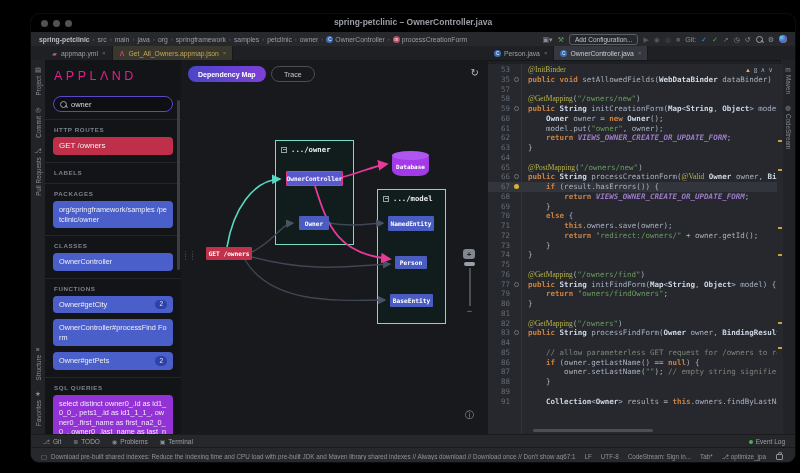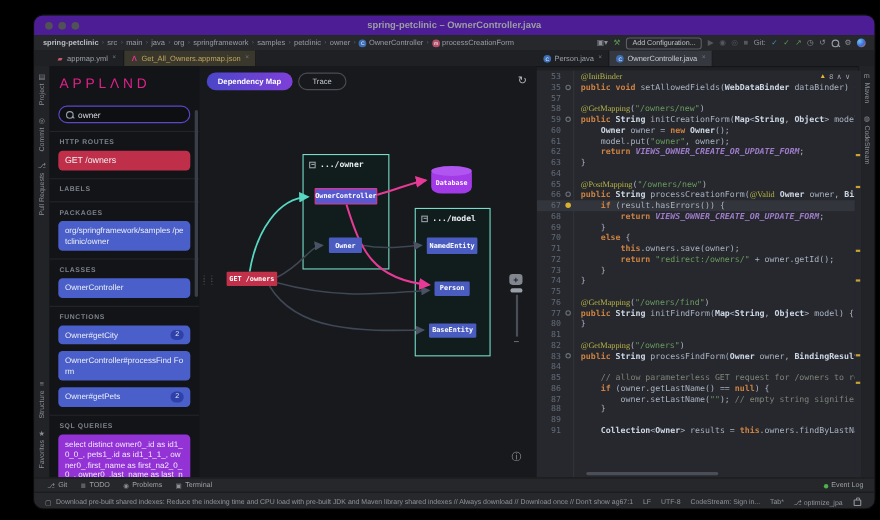--- a/index.html
+++ b/index.html
@@ -1,20 +1,20 @@
 <!DOCTYPE html>
 <html><head>
 <meta charset="utf-8">
 <style>
   html,body{margin:0;padding:0;background:#000;width:800px;height:473px;overflow:hidden;
     font-family:"Liberation Sans",sans-serif;-webkit-font-smoothing:antialiased;}
   .window{position:absolute;left:30px;top:13px;width:766px;height:450px;background:#1e2023;
     border-radius:9px;overflow:hidden;border:1px solid #0c0c0e;box-sizing:border-box;}
   
-  .titlebar{position:absolute;left:0;top:0;right:0;height:18px;background:#4c1d95;border-bottom:1px solid #1a1b1d;}
+  .titlebar{position:absolute;left:0;top:0;right:0;height:18px;background:#000000;border-bottom:1px solid #1a1b1d;}
   .tl{position:absolute;top:6px;width:7px;height:7px;border-radius:50%;background:#505255;}
   .win-title{position:absolute;left:0;right:0;top:3px;text-align:center;font-size:8.5px;font-weight:700;color:#9b9ea4;}
   
   .crumbbar{position:absolute;left:0;top:18px;right:0;height:14px;background:#27282c;border-bottom:1px solid #1a1b1d;}
   .crumbs{position:absolute;left:8px;top:0;height:14px;display:flex;align-items:center;gap:3px;font-size:6.8px;color:#989da5;white-space:nowrap;}
   .crumb{cursor:default;display:flex;align-items:center;gap:2px;}
   .crumb.first{font-weight:700;color:#b9bdc4;}
   .crumb-sep{color:#5c6167;font-size:6px;}
   .crumb-ic{display:inline-flex;width:7px;height:7px;border-radius:50%;align-items:center;justify-content:center;font-size:4.5px;color:#fff;}
   .crumb-ic.class{background:#3b6eb5;}
@@ -393,20 +393,21 @@
           <div class="crow"><span class="lnum">68</span><span class="ctext">        <span class="kw">return</span> <span class="ct">VIEWS_OWNER_CREATE_OR_UPDATE_FORM</span>;</span></div>
           <div class="crow"><span class="lnum">69</span><span class="ctext">    }</span></div>
           <div class="crow"><span class="lnum">70</span><span class="ctext">    <span class="kw">else</span> {</span></div>
           <div class="crow"><span class="lnum">71</span><span class="ctext">        <span class="kw">this</span>.owners.save(owner);</span></div>
           <div class="crow"><span class="lnum">72</span><span class="ctext">        <span class="kw">return</span> <span class="st">"redirect:/owners/"</span> + owner.getId();</span></div>
           <div class="crow"><span class="lnum">73</span><span class="ctext">    }</span></div>
           <div class="crow"><span class="lnum">74</span><span class="ctext">}</span></div>
           <div class="crow"><span class="lnum">75</span><span class="ctext"></span></div>
           <div class="crow"><span class="lnum">76</span><span class="ctext"><span class="an">@GetMapping</span>(<span class="st">"/owners/find"</span>)</span></div>
           <div class="crow"><span class="lnum">77</span><span class="gico method"></span><span class="ctext"><span class="kw">public</span> <span class="ty">String</span> initFindForm(<span class="ty">Map</span>&lt;<span class="ty">String</span>, <span class="ty">Object</span>&gt; model) {</span></div>
+          <div class="crow"><span class="lnum">79</span><span class="ctext">    <span class="kw">return</span> <span class="st">"owners/findOwners"</span>;</span></div>
           <div class="crow"><span class="lnum">80</span><span class="ctext">}</span></div>
           <div class="crow"><span class="lnum">81</span><span class="ctext"></span></div>
           <div class="crow"><span class="lnum">82</span><span class="ctext"><span class="an">@GetMapping</span>(<span class="st">"/owners"</span>)</span></div>
           <div class="crow"><span class="lnum">83</span><span class="gico method"></span><span class="ctext"><span class="kw">public</span> <span class="ty">String</span> processFindForm(<span class="ty">Owner</span> owner, <span class="ty">BindingResult</span> result, &lt;, &gt; model) {</span></div>
           <div class="crow"><span class="lnum">84</span><span class="ctext"></span></div>
           <div class="crow"><span class="lnum">85</span><span class="ctext">    <span class="cm">// allow parameterless GET request for /owners to return all records</span></span></div>
           <div class="crow"><span class="lnum">86</span><span class="ctext">    <span class="kw">if</span> (owner.getLastName() == <span class="kw">null</span>) {</span></div>
           <div class="crow"><span class="lnum">87</span><span class="ctext">        owner.setLastName(<span class="st">""</span>); <span class="cm">// empty string signifies broadest possible search</span></span></div>
           <div class="crow"><span class="lnum">88</span><span class="ctext">    }</span></div>
           <div class="crow"><span class="lnum">89</span><span class="ctext"></span></div>

